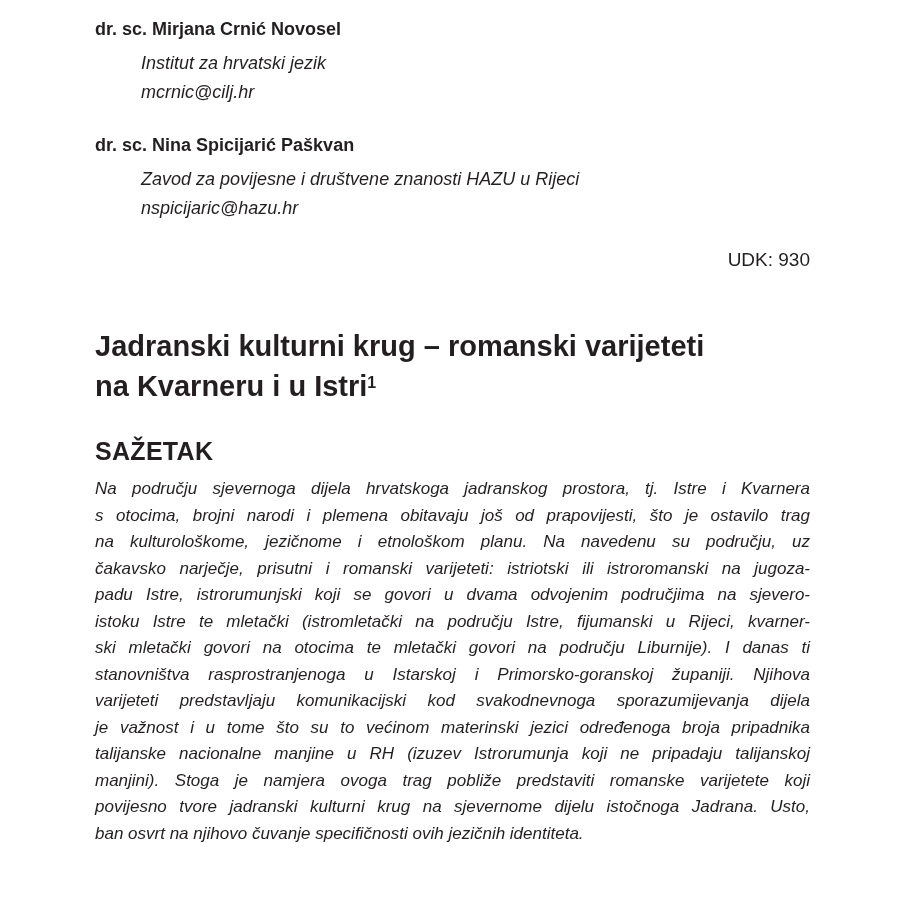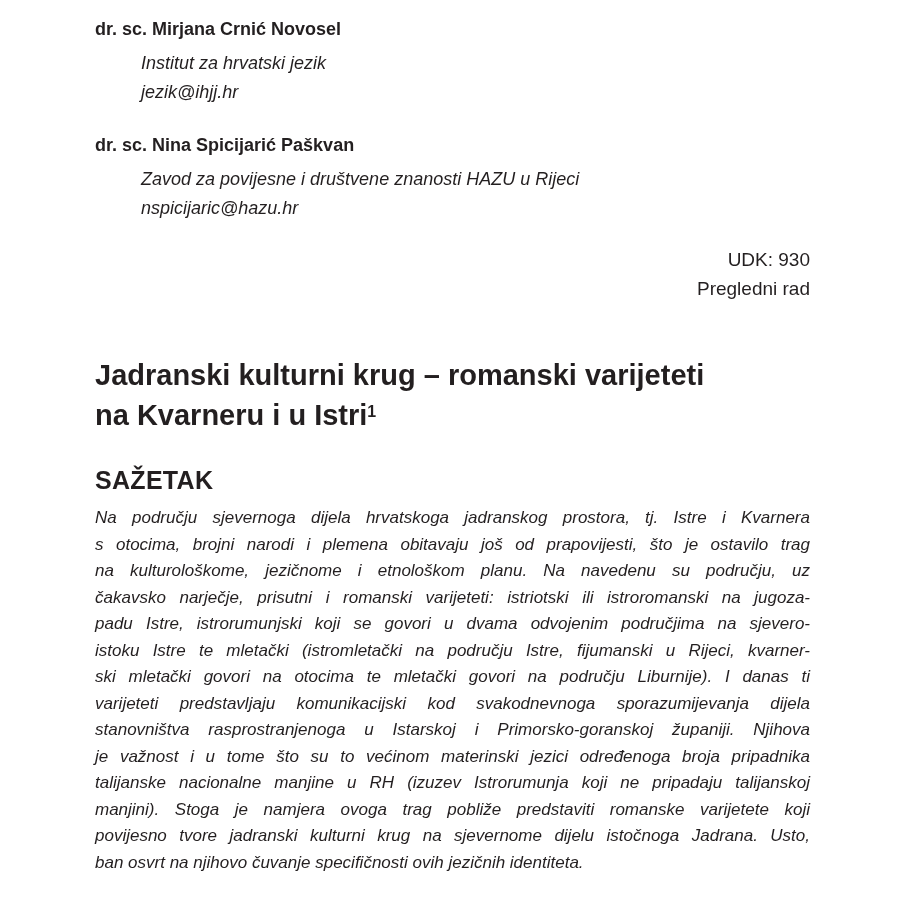--- a/index.html
+++ b/index.html
@@ -74,51 +74,50 @@
 </style>
 </head>
 <body>
 
 <div class="page">
 
   <header>
     <div class="author">
       <div class="author-name">dr. sc. Mirjana Crnić Novosel</div>
       <div class="author-line">Institut za hrvatski jezik</div>
-      <div class="author-line">jezik@ihjj.hr</div>
+      <div class="author-line">mcrnic@cilj.hr</div>
     </div>
     <div class="author">
       <div class="author-name">dr. sc. Nina Spicijarić Paškvan</div>
       <div class="author-line">Zavod za povijesne i društvene znanosti HAZU u Rijeci</div>
       <div class="author-line">nspicijaric@hazu.hr</div>
     </div>
   </header>
 
   <div class="pub-info">
     <div>UDK: 930</div>
-    <div>Pregledni rad</div>
   </div>
 
   <h1 class="title">
     <span class="title-line">Jadranski kulturni krug – romanski varijeteti</span>
     <span class="title-line"><span>na Kvarneru i u Istri</span><sup class="fn">1</sup></span>
   </h1>
 
   <h2 class="abstract-heading">SAŽETAK</h2>
 
   <div class="abstract">
     <div class="abs-line">Na području sjevernoga dijela hrvatskoga jadranskog prostora, tj. Istre i Kvarnera</div>
     <div class="abs-line">s otocima, brojni narodi i plemena obitavaju još od prapovijesti, što je ostavilo trag</div>
     <div class="abs-line">na kulturološkome, jezičnome i etnološkom planu. Na navedenu su području, uz</div>
     <div class="abs-line">čakavsko narječje, prisutni i romanski varijeteti: istriotski ili istroromanski na jugoza-</div>
     <div class="abs-line">padu Istre, istrorumunjski koji se govori u dvama odvojenim područjima na sjevero-</div>
     <div class="abs-line">istoku Istre te mletački (istromletački na području Istre, fijumanski u Rijeci, kvarner-</div>
     <div class="abs-line">ski mletački govori na otocima te mletački govori na području Liburnije). I danas ti</div>
+    <div class="abs-line">stanovništva rasprostranjenoga u Istarskoj i Primorsko-goranskoj županiji. Njihova</div>
     <div class="abs-line">varijeteti predstavljaju komunikacijski kod svakodnevnoga sporazumijevanja dijela</div>
-    <div class="abs-line">stanovništva rasprostranjenoga u Istarskoj i Primorsko-goranskoj županiji. Njihova</div>
     <div class="abs-line">je važnost i u tome što su to većinom materinski jezici određenoga broja pripadnika</div>
     <div class="abs-line">talijanske nacionalne manjine u RH (izuzev Istrorumunja koji ne pripadaju talijanskoj</div>
     <div class="abs-line">manjini). Stoga je namjera ovoga trag pobliže predstaviti romanske varijetete koji</div>
     <div class="abs-line">povijesno tvore jadranski kulturni krug na sjevernome dijelu istočnoga Jadrana. Usto,</div>
     <div class="abs-line last">ban osvrt na njihovo čuvanje specifičnosti ovih jezičnih identiteta.</div>
   </div>
 
 </div>
 
 </body></html>

